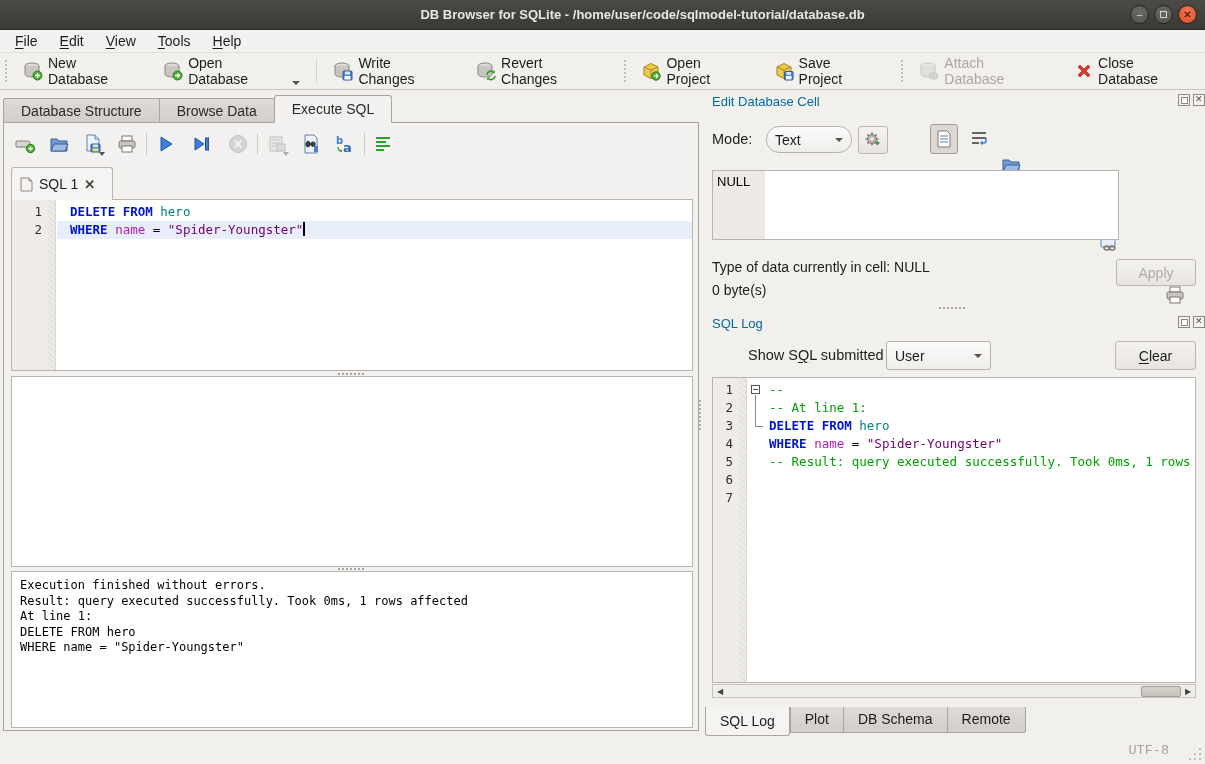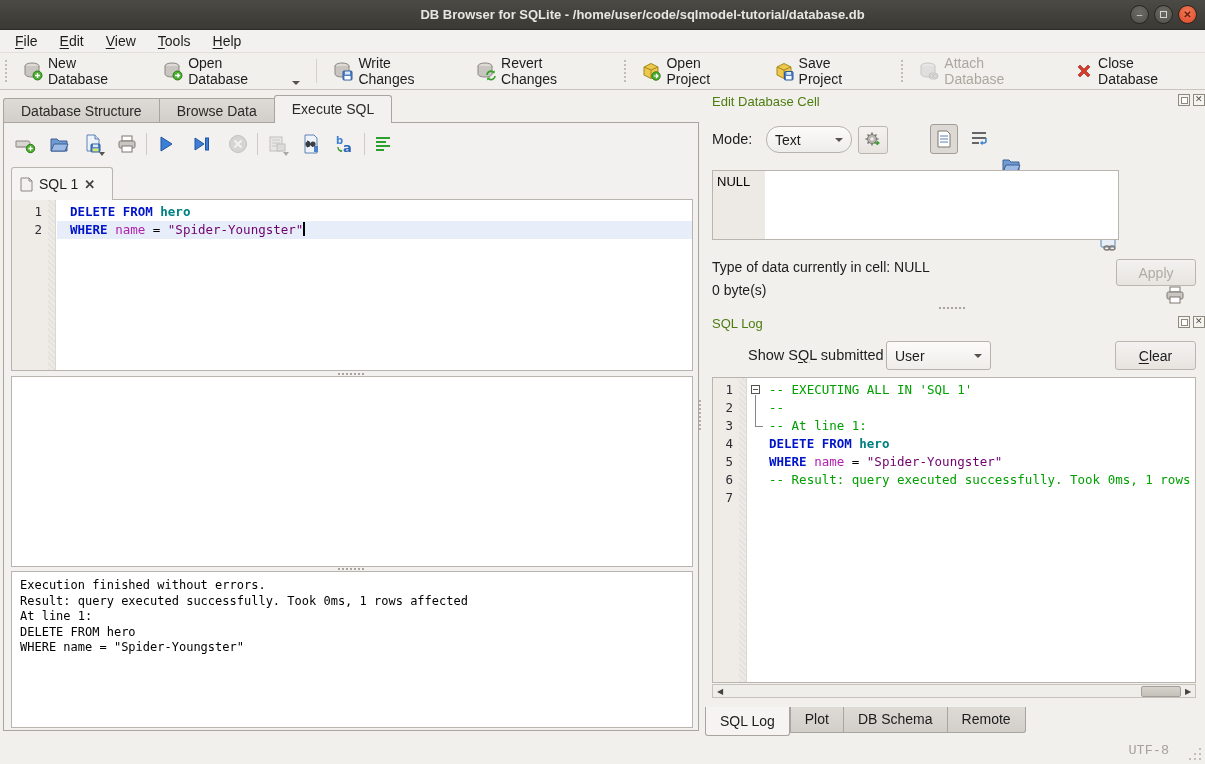--- a/index.html
+++ b/index.html
@@ -58,36 +58,36 @@
 
   .editor{left:7px;top:76px;width:682px;height:172px;background:#fff;border:1px solid var(--bd);overflow:hidden;}
   .gutter{left:0;top:0;width:44px;height:100%;background:var(--gutter);border-right:1px solid #dbd7d1;}
   .gutter::after{content:"";position:absolute;right:0;top:0;width:7px;height:100%;
      background:repeating-linear-gradient(45deg,#e6e3de 0 2px,#edebe7 2px 4px);}
   .ed-lines{left:45px;top:0;right:0;bottom:0;}
   .code-row{height:18px;line-height:18px;font-size:12.5px;white-space:pre;padding-left:13px;}
   .gut-num{height:18px;line-height:18px;font-size:12.5px;text-align:right;padding-right:13px;color:#2c2e33;}
   .row-hl{background:var(--c-current_line);}
   .kw{color:var(--c-keyword);font-weight:bold;}
-  .tbl{color:var(--c-table);font-weight:bold;}
+  .tbl{color:var(--c-table);font-weight:normal;}
   .fld{color:var(--c-field);}
   .op{color:#000;}
   .str{color:var(--c-string);}
   .com{color:var(--c-comment);}
   .caret-text{display:inline-block;width:1.5px;height:14px;background:#000;vertical-align:-2px;}
 
   .h-splitter{width:34px;height:4px;display:flex;justify-content:center;}
   .dots-h{border-top:2px dotted #a9a59e;width:26px;height:0;margin-top:1px;}
 
   .results{left:7px;top:253px;width:682px;height:191px;background:#fff;border:1px solid var(--bd);}
   .messages{left:7px;top:448px;width:682px;height:157px;background:#fff;border:1px solid var(--bd);padding:6px 8px;}
   .msg-line{font-size:12px;line-height:15.5px;white-space:pre;color:#000;}
 
   
-  .dock-title{font-size:13px;color:#4d7c0f;}
+  .dock-title{font-size:13px;color:#0369a1;}
   .dock-icons{display:flex;gap:3px;}
   .dicon{width:12px;height:12px;border:1px solid #8d897f;position:relative;background:#f6f4f1;}
   .dicon.float::after{content:"";position:absolute;left:2px;top:2px;width:5px;height:5px;border:1px solid #8d897f;background:#fff;}
   .dicon.close::after{content:"✕";position:absolute;left:1px;top:-1px;font-size:9px;color:#55524b;}
 
   .select{height:27px;background:linear-gradient(#fcfbfa,#efedea);border:1px solid #b7b3ac;border-radius:3px;display:flex;align-items:center;justify-content:space-between;padding:0 8px;font-size:14px;}
   .btn{background:linear-gradient(#f4f2f0,#e7e4e0);border:1px solid #bbb7b0;border-radius:3px;display:flex;align-items:center;justify-content:center;font-size:14px;}
   .btn.disabled{color:#afaba5;}
 
   .cellbox{left:712px;top:170px;width:407px;height:70px;background:#fff;border:1px solid var(--bd);}
@@ -513,21 +513,20 @@
       <div class="gut-num mono">4</div>
       <div class="gut-num mono">5</div>
       <div class="gut-num mono">6</div>
       <div class="gut-num mono">7</div>
     </div>
   </div>
   <div class="abs log-lines">
     <div class="abs fold-box"></div>
     <div class="abs fold-v"></div>
     <div class="abs fold-e"></div>
-    <div class="log-row"><span class="com">-- EXECUTING ALL IN 'SQL 1'</span></div>
     <div class="log-row"><span class="com">--</span></div>
     <div class="log-row"><span class="com">-- At line 1:</span></div>
     <div class="log-row"><span class="kw">DELETE FROM </span><span class="tbl">hero</span></div>
     <div class="log-row"><span class="kw">WHERE </span><span class="fld">name</span><span class="op"> = </span><span class="str">"Spider-Youngster"</span></div>
     <div class="log-row"><span class="com">-- Result: query executed successfully. Took 0ms, 1 rows aff</span></div>
     <div class="log-row"></div>
   </div>
 </div>
 
 <div class="abs hscroll">

